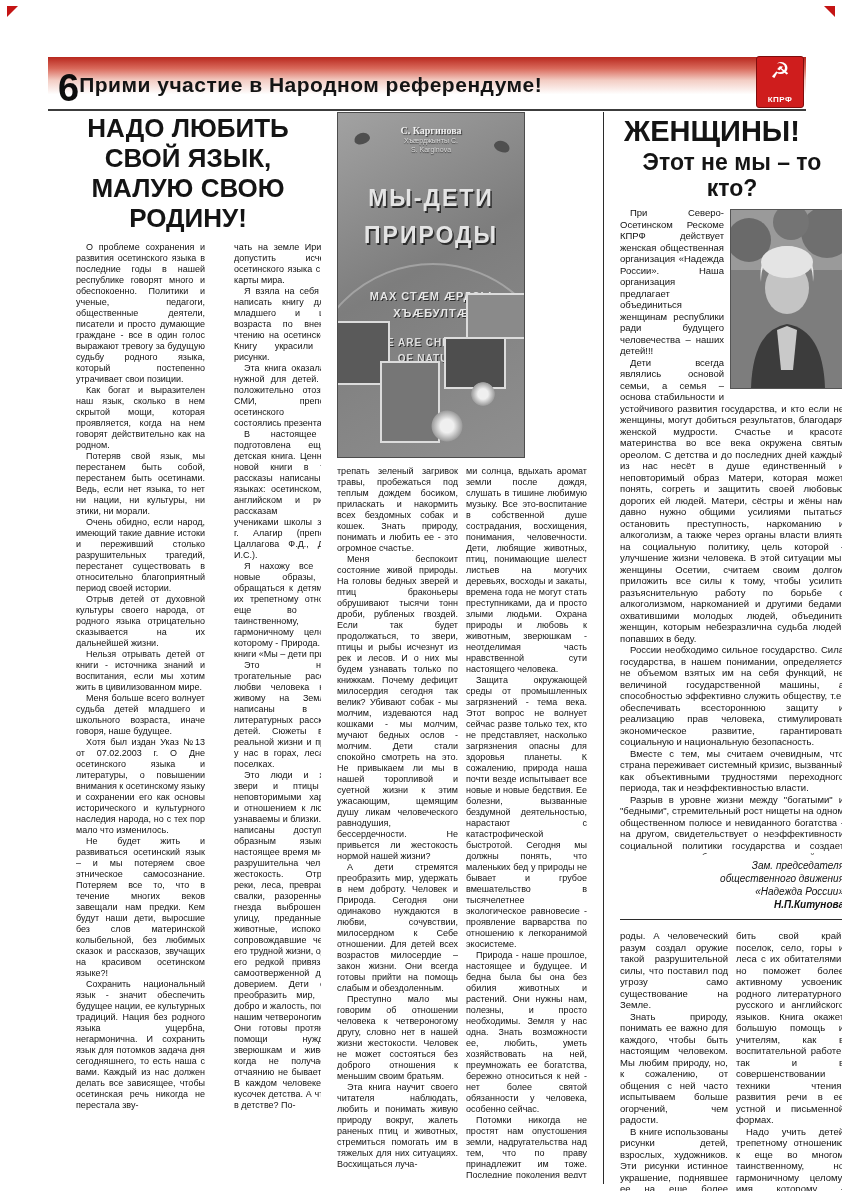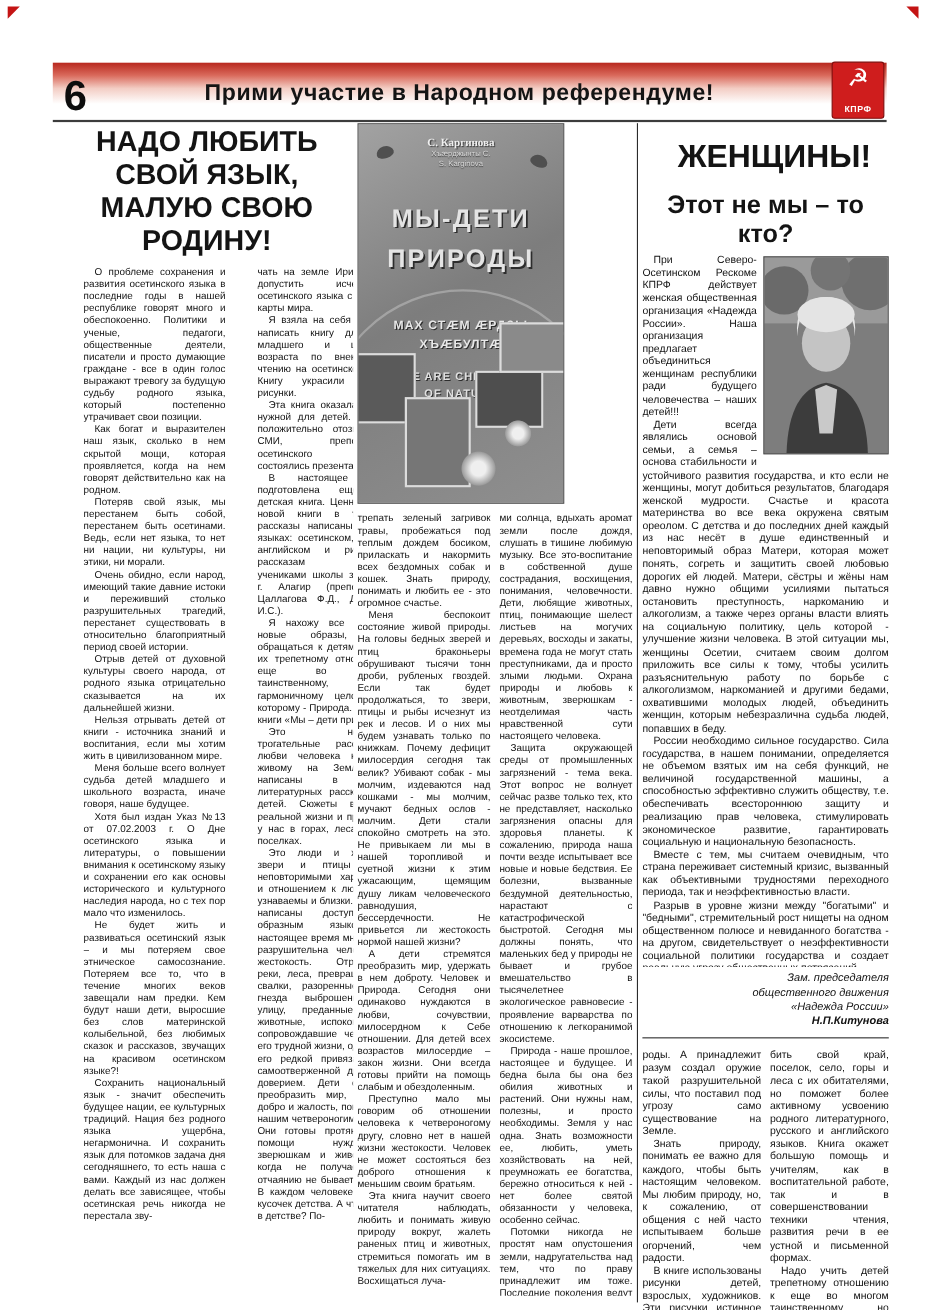--- a/index.html
+++ b/index.html
@@ -7,28 +7,28 @@
         font-family:"Liberation Sans","DejaVu Sans",sans-serif;color:#111;}
   
   .crop-mark{position:absolute;width:0;height:0;}
   .crop-mark.tl{left:7px;top:6px;border-top:11px solid #c41414;border-right:11px solid transparent;}
   .crop-mark.tr{right:7px;top:6px;border-top:11px solid #c41414;border-left:11px solid transparent;}
   
   .header{position:absolute;left:48px;top:57px;width:758px;height:52px;
           background:linear-gradient(to bottom,#b8281e 0%,#d9695b 22%,#f3cdc4 45%,#ffffff 72%);
           border-bottom:2px solid #3c3c3c;display:flex;align-items:flex-end;}
   .page-number{font-size:38px;font-weight:bold;line-height:1;margin:0 0 2px 10px;color:#0d0d0d;}
-  .banner-text{flex:1;text-align:center;font-size:21px;font-weight:bold;color:#141414;
+  .banner-text{flex:1;font-size:21px;font-weight:bold;color:#141414;
                letter-spacing:0.5px;margin-bottom:12px;}
   .kprf-logo{width:46px;height:50px;background:#cf1d1d;border:1px solid #7e0d0d;border-radius:3px;
              margin:0 2px 1px 0;display:flex;flex-direction:column;align-items:center;justify-content:space-between;}
   .kprf-emblem{color:#ffffff;font-size:22px;line-height:1.3;}
   .kprf-label{color:#ffffff;font-size:8px;font-weight:bold;letter-spacing:0.5px;margin-bottom:3px;}
   
-  .content{position:absolute;left:55px;top:112px;width:756px;height:1072px;display:flex;gap:4px;}
+  .content{position:absolute;left:55px;top:112px;width:756px;height:1072px;display:flex;gap:16px;}
   .left-article{width:266px;flex:none;}
   .middle{width:250px;flex:none;}
   .vrule{width:1px;flex:none;background:#2b2b2b;}
   .right-section{width:224px;flex:none;}
   
   h1.main-title{margin:2px 0 8px 0;font-size:26px;line-height:1.15;text-align:center;
                 font-weight:bold;color:#141414;}
   .cols{display:flex;gap:8px;}
   .left-article .cols{height:930px;overflow:hidden;}
   .left-article .col{width:129px;margin-left:21px;}
@@ -60,21 +60,21 @@
   .ph{position:absolute;border:2px solid #dcdcdc;background:#6d6d6d;}
   .ph1{left:-8px;top:208px;width:56px;height:60px;background:#5a5a5a;}
   .ph2{left:42px;top:248px;width:56px;height:78px;background:#767676;}
   .ph3{left:106px;top:224px;width:58px;height:48px;background:#4e4e4e;}
   .ph4{left:128px;top:180px;width:60px;height:42px;background:#8a8a8a;}
   .flower{position:absolute;width:34px;height:34px;border-radius:50%;
           background:radial-gradient(circle at 50% 50%,#efefef 0 28%,#9f9f9f 62%,transparent 66%);}
   .f1{left:92px;top:296px;}
   .f2{left:132px;top:268px;width:26px;height:26px;}
   
-  h2.right-title{margin:16px;font-size:29px;line-height:1.05;text-align:right;font-weight:bold;color:#141414;}
+  h2.right-title{margin:4px;font-size:29px;line-height:1.05;text-align:left;font-weight:bold;color:#141414;}
   h3.right-subtitle{margin:0 0 6px 0;font-size:23px;line-height:1.1;text-align:center;font-weight:bold;color:#141414;}
   .right-paras{height:648px;overflow:hidden;}
   .photo{float:right;width:112px;height:178px;margin:2px 0 4px 6px;border:1px solid #555;background:#888;}
   .sig{margin-top:4px;}
   .sig p{margin:0;font-size:10px;line-height:13px;font-style:italic;text-align:right;text-indent:0;}
   .sig p:last-child{font-weight:bold;}
   .right-rule{border:none;border-top:1.5px solid #2b2b2b;margin:8px 0 10px 0;}
   .tail-cols{display:flex;gap:8px;height:276px;overflow:hidden;}
   .tail-cols .col{width:108px;}
   .tail-cols .col p{font-size:9.5px;line-height:11.5px;}
@@ -197,21 +197,21 @@
         </div>
       <div class="sig">
           <p>Зам. председателя</p>
           <p>общественного движения</p>
           <p>«Надежда России»</p>
           <p>Н.П.Китунова</p>
         </div>
       <hr class="right-rule">
       <div class="tail-cols">
         <div class="col cont-first">
-            <p>роды. А принадлежит разум создал оружие такой разрушительной силы, что поставил под угрозу само существование на Земле.</p>
+            <p>роды. А человеческий разум создал оружие такой разрушительной силы, что поставил под угрозу само существование на Земле.</p>
             <p>Знать природу, понимать ее важно для каждого, чтобы быть настоящим человеком.  Мы любим природу, но, к сожалению, от общения с ней часто испытываем больше огорчений, чем радости.</p>
             <p>В книге использованы рисунки детей, взрослых, художников. Эти рисунки истинное украшение, поднявшее ее на еще более высокую ступень одухотворенности. Книга обогатит не только духовно-нравственный багаж читателя, поможет полю-</p>
           </div>
         <div class="col cont-first">
           <div class="cont-first">
               <p>бить свой край, поселок, село, горы и леса с их обитателями, но поможет более активному усвоению родного литературного, русского и английского языков. Книга окажет большую помощь и учителям, как в воспитательной работе, так и в совершенствовании техники чтения, развития речи в ее устной и письменной формах.</p>
               <p>Надо учить детей трепетному отношению к еще во многом таинственному, но гармоничному целому, имя которому - Природа.</p>
             </div>
 
         </div>

